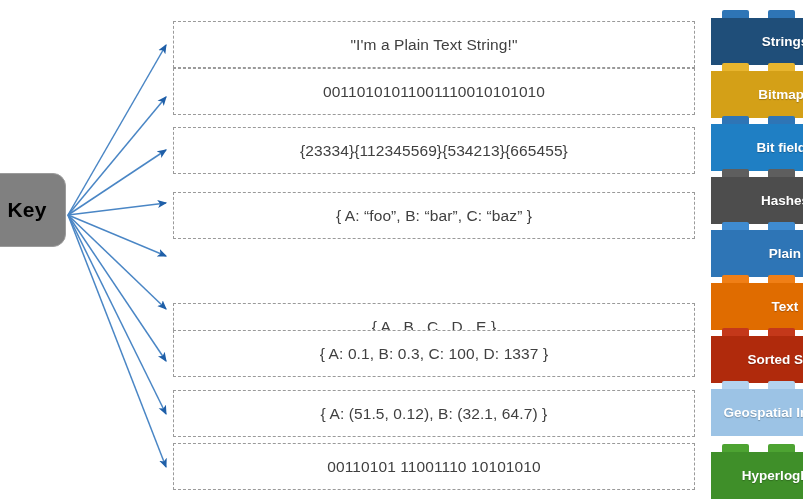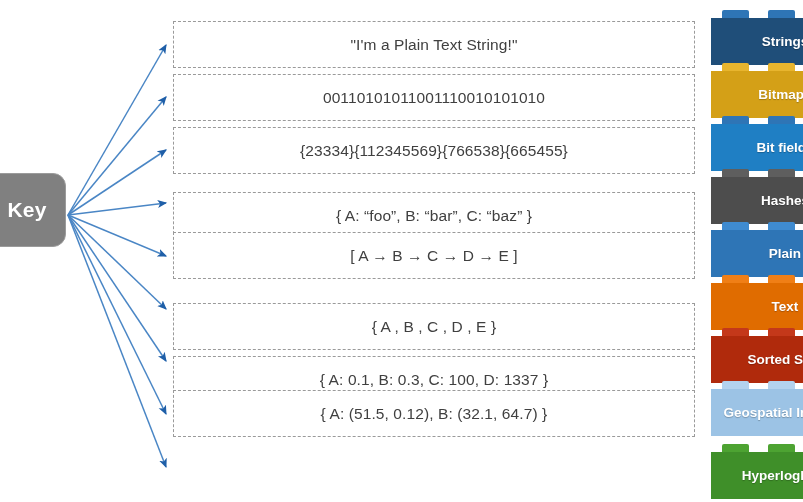--- a/index.html
+++ b/index.html
@@ -107,21 +107,21 @@
   .brick .stud:nth-child(1) { left: 11px; }
   .brick .stud:nth-child(2) { left: 57px; }
   .brick .stud:nth-child(3) { left: 103px; }
 </style>
 </head>
 <body>
 
 <div id="canvas">
 
   <div id="key-box" style="background: rgb(128, 128, 128);">
-    <span class="key-label" style="color: #ffffff;">Key</span>
+    <span class="key-label" style="color: #000000;">Key</span>
   </div>
 
   <svg id="arrows" viewBox="0 0 803 502" xmlns="http://www.w3.org/2000/svg">
     <defs>
       <marker id="ah" markerWidth="7" markerHeight="7" refX="5.6" refY="3.1" orient="auto" markerUnits="strokeWidth">
         <path d="M0,0.4 L6.4,3.1 L0,5.8 L1.6,3.1 Z" fill="#1f5fa8"></path>
       </marker>
     </defs>
     <g stroke="#4a86c5" stroke-width="1.5" fill="none" marker-end="url(#ah)">
       <line x1="68" y1="215" x2="166" y2="45"></line>
@@ -132,41 +132,41 @@
       <line x1="68" y1="215" x2="166" y2="309"></line>
       <line x1="68" y1="215" x2="166" y2="361"></line>
       <line x1="68" y1="215" x2="166" y2="414"></line>
       <line x1="68" y1="215" x2="166" y2="467"></line>
     </g>
   </svg>
 
   <div class="value-box" style="top:21px">
     <span class="value-text">"I'm a Plain Text String!"</span>
   </div>
-  <div class="value-box" style="top:74px">
+  <div class="value-box" style="top:68px">
     <span class="value-text">00110101011001110010101010</span>
   </div>
   <div class="value-box" style="top:127px">
-    <span class="value-text">{23334}{112345569}{766538}{665455}</span>
+    <span class="value-text">{23334}{112345569}{534213}{665455}</span>
   </div>
   <div class="value-box" style="top:192px">
     <span class="value-text">{ A: “foo”, B: “bar”, C: “baz”  }</span>
   </div>
-  <div class="value-box" style="top:232px">
-    <span class="value-text">[ A → B → C → D → E ]</span>
-  </div>
   <div class="value-box" style="top:303px">
     <span class="value-text">{ A , B , C , D , E }</span>
   </div>
-  <div class="value-box" style="top:356px">
+  <div class="value-box" style="top:330px">
     <span class="value-text">{ A: 0.1, B: 0.3, C: 100, D: 1337 }</span>
   </div>
   <div class="value-box" style="top:390px">
     <span class="value-text">{ A: (51.5, 0.12), B: (32.1, 64.7)  }</span>
   </div>
+  <div class="value-box" style="top:443px">
+    <span class="value-text">00110101 11001110 10101010</span>
+  </div>
 
   <div class="brick" style="top: 18px; background: rgb(31, 78, 121);">
     <span class="studs">
       <span class="stud" style="background: rgb(46, 117, 182);"></span>
         <span class="stud" style="background: rgb(46, 117, 182);"></span>
     </span>
     <span class="brick-label">Strings</span>
   </div>
   <div class="brick" style="top: 71px; background: rgb(212, 160, 23);">
     <span class="studs">

